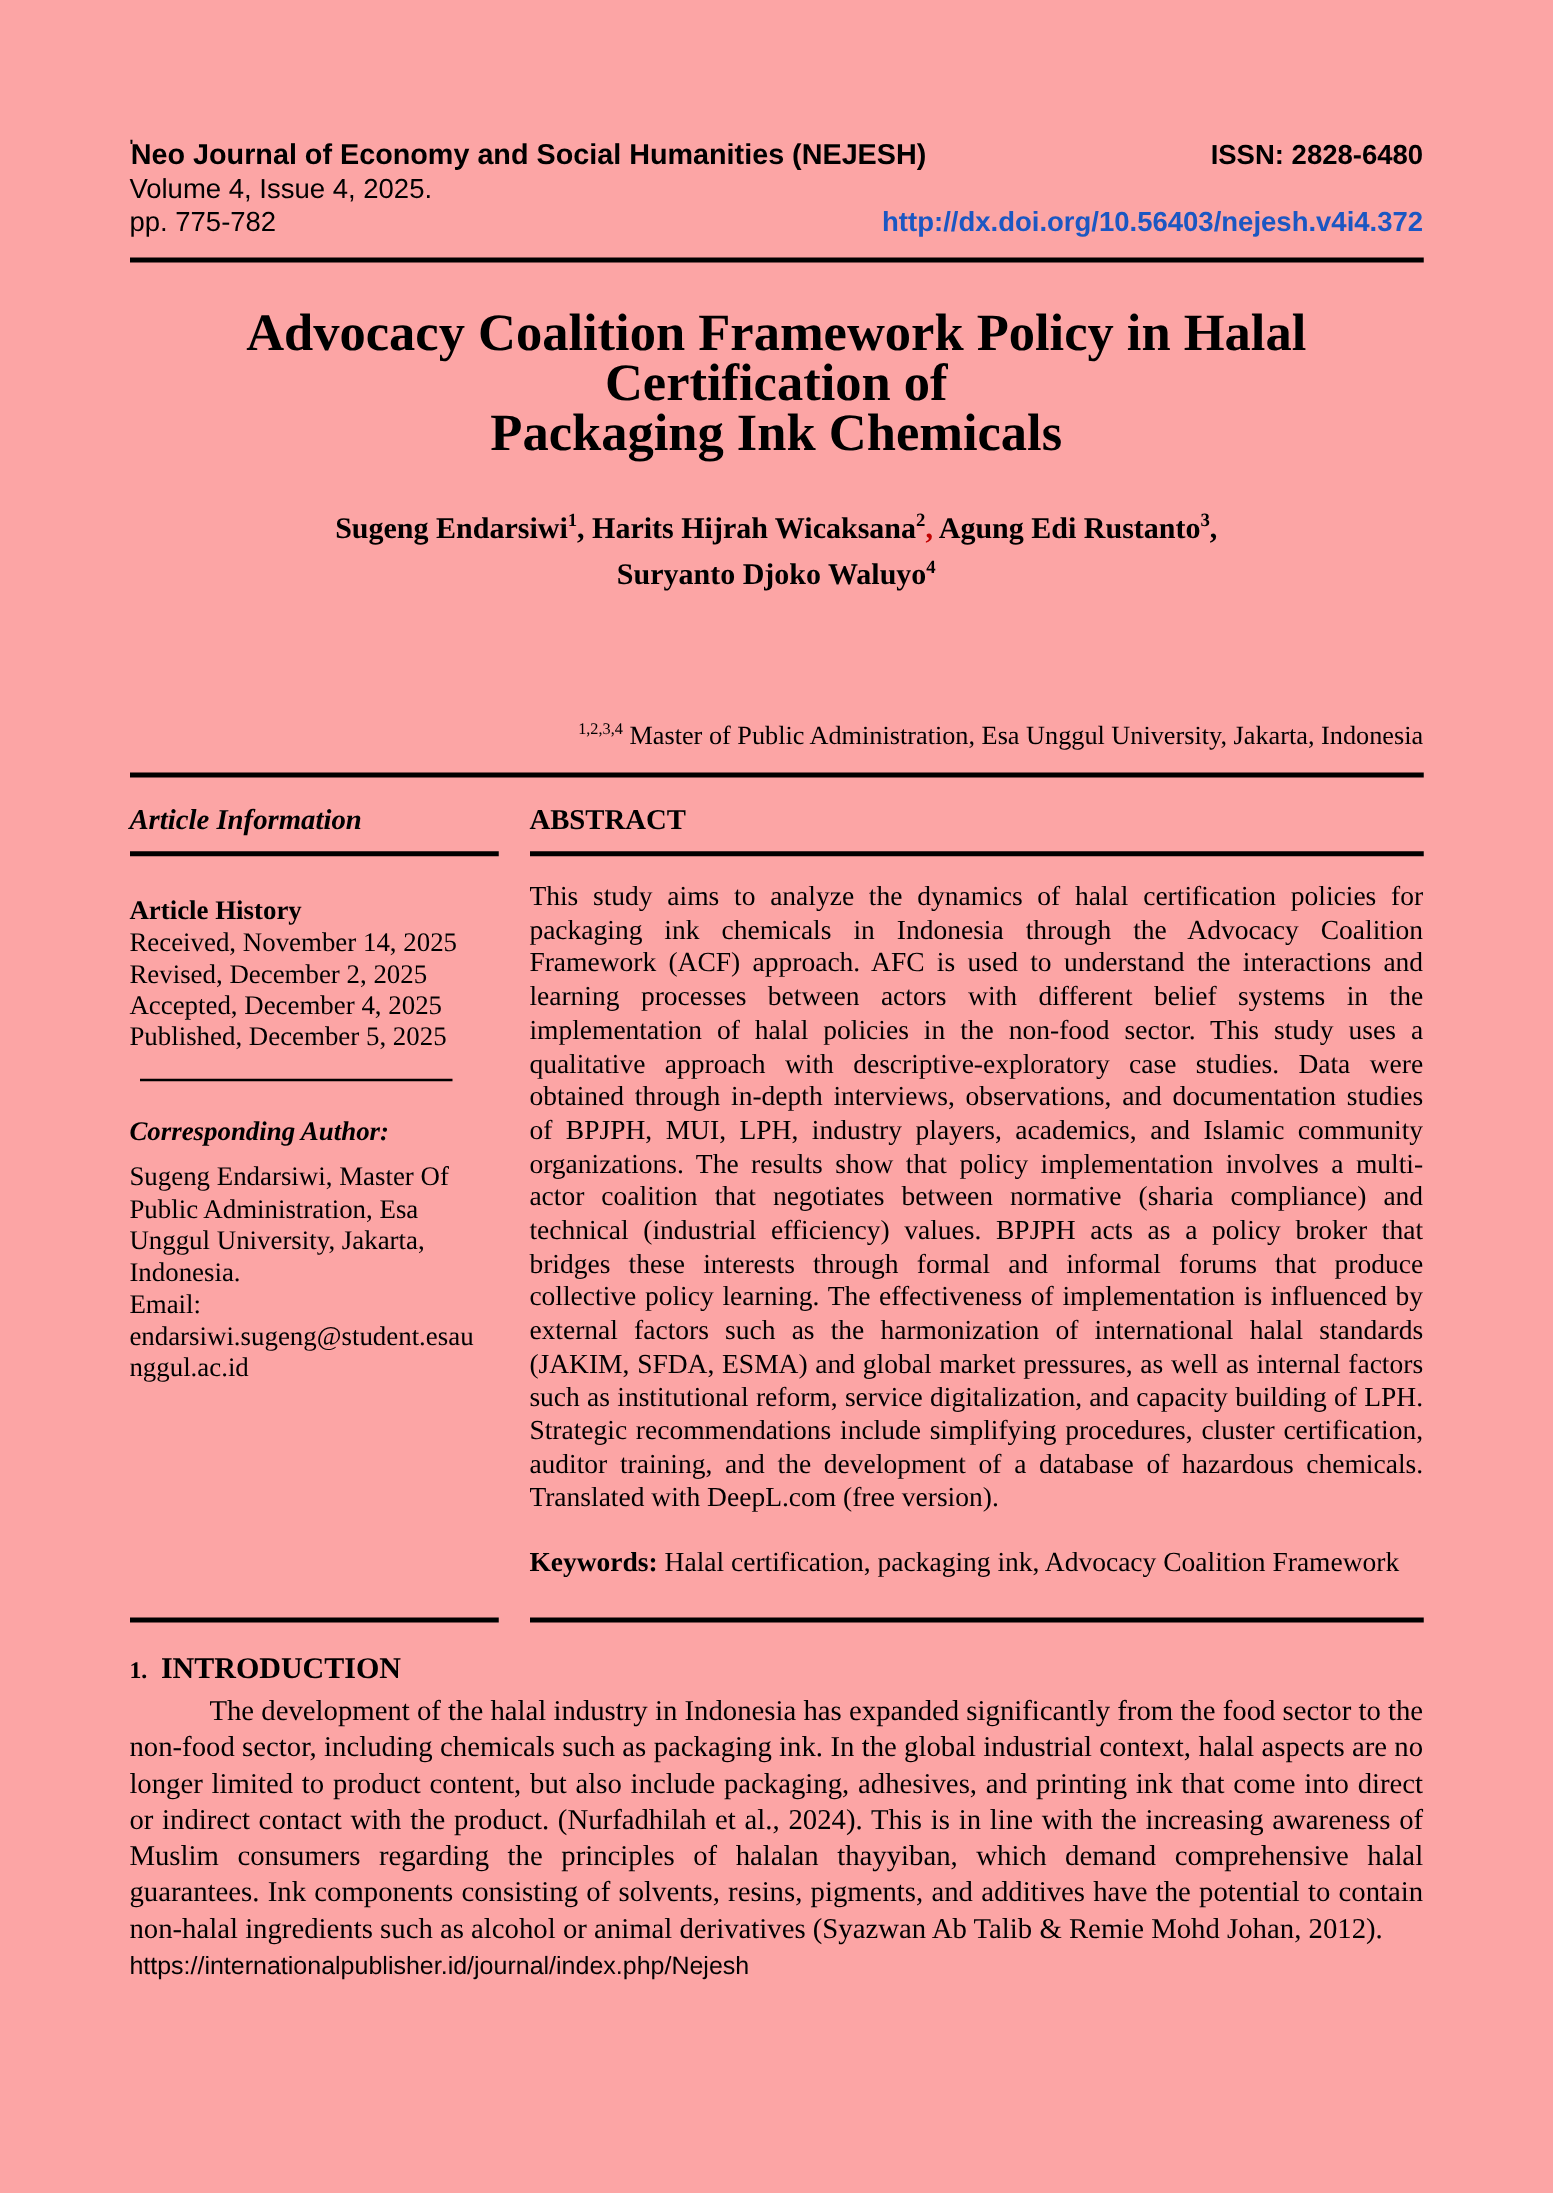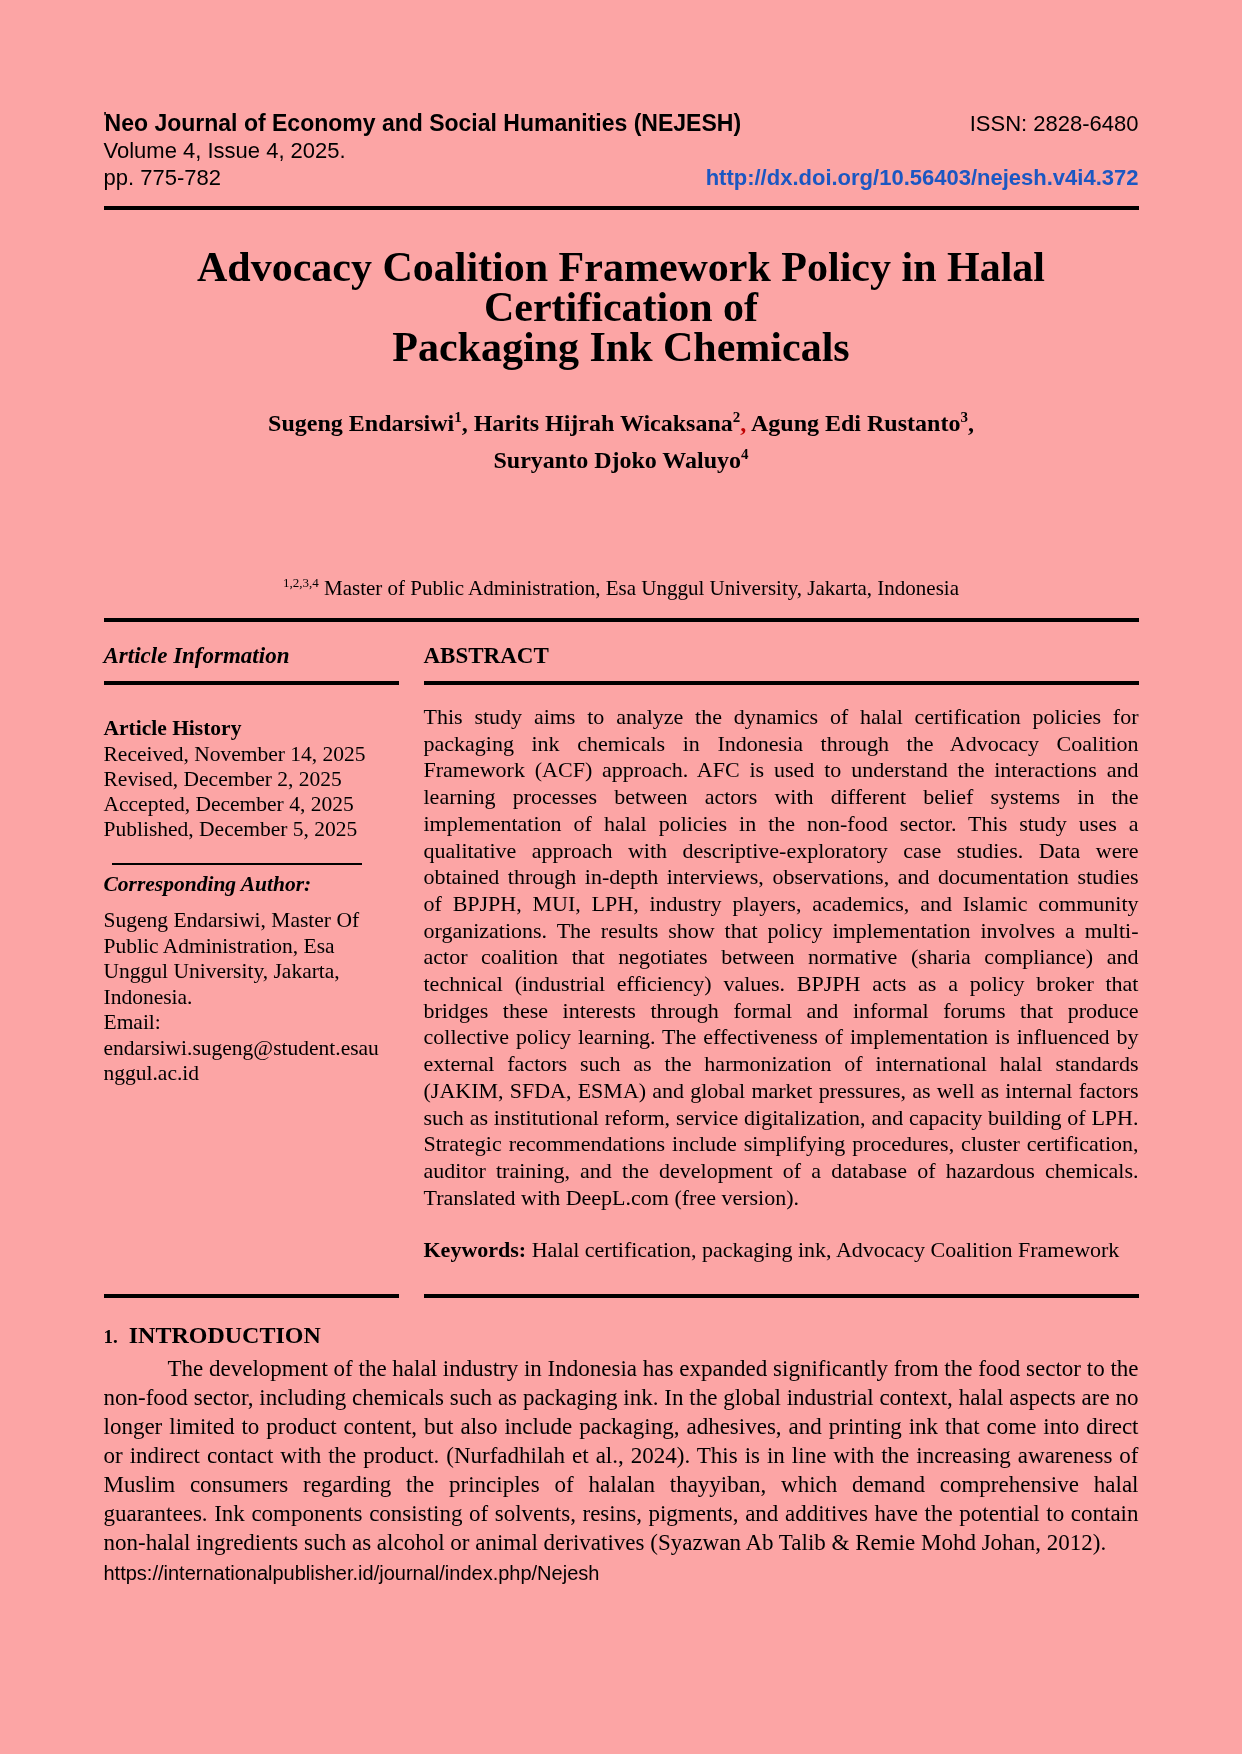--- a/index.html
+++ b/index.html
@@ -14,21 +14,21 @@
     font-family: "Liberation Serif", serif;
     overflow: hidden;
   }
   .content { width: 1035px; margin: 0 auto; padding-top: 103px; }
 
   
   .masthead { font-family: "Liberation Sans", sans-serif; font-size: 22px; line-height: 27px; }
   .hrow { display: flex; justify-content: space-between; align-items: baseline; }
   .journal-name { font-weight: bold; font-size: 23px; }
   .tick { font-size: 13px; vertical-align: 10px; letter-spacing: -2px; }
-  .issn { font-weight: normal; }
+  .issn { font-weight: bold; }
   .doi-link { font-weight: bold; color: #1b57c2; text-decoration: none; }
 
   .rule { background: #000; }
   .rule-header { height: 4px; margin-top: 15px; }
 
   
   .paper-title {
     margin-top: 37px;
     text-align: center;
     font-size: 42px;
@@ -37,37 +37,37 @@
   }
   .authors {
     margin-top: 35px;
     text-align: center;
     font-size: 24px;
     line-height: 31px;
     font-weight: bold;
   }
   .authors sup { font-size: 15px; }
   .red { color: #c00000; }
-  .affiliation { margin-top: 99px; text-align: center; font-size: 21px; }
+  .affiliation { margin-top: 99px; text-align: right; font-size: 21px; }
   .affiliation sup { font-size: 13px; }
 
   .rule-table-top { height: 4px; margin-top: 17px; }
 
   
   .cols { display: grid; grid-template-columns: 295px 715px; column-gap: 25px; }
   .cols-head { margin-top: 21px; }
   .col-heading { font-size: 23px; font-weight: bold; height: 28px; }
   .italic { font-style: italic; }
   .col-rule { height: 4px; margin-top: 10px; }
 
   .info-col { font-size: 21.5px; line-height: 25px; }
   .history-heading { margin-top: 31px; font-weight: bold; }
   .history-lines { margin-top: 1px; }
   .info-divider { width: 250px; height: 2px; background: #000; margin: 21px 0 0 8px; }
-  .corr-heading { margin-top: 7px; font-weight: bold; font-style: italic; }
+  .corr-heading { margin-top: 28px; font-weight: bold; font-style: italic; }
   .corr-lines { margin-top: 11px; line-height: 25.5px; }
 
   .abstract-col { font-size: 22px; }
   .abstract-text { margin-top: 19px; text-align: justify; line-height: 26.7px; }
   .keywords { margin-top: 26px; text-align: justify; line-height: 26.7px; }
   .keywords b { font-weight: bold; }
 
   .bottom-rules { margin-top: 30px; }
   .bottom-rules .col-rule { margin-top: 0; }
 

